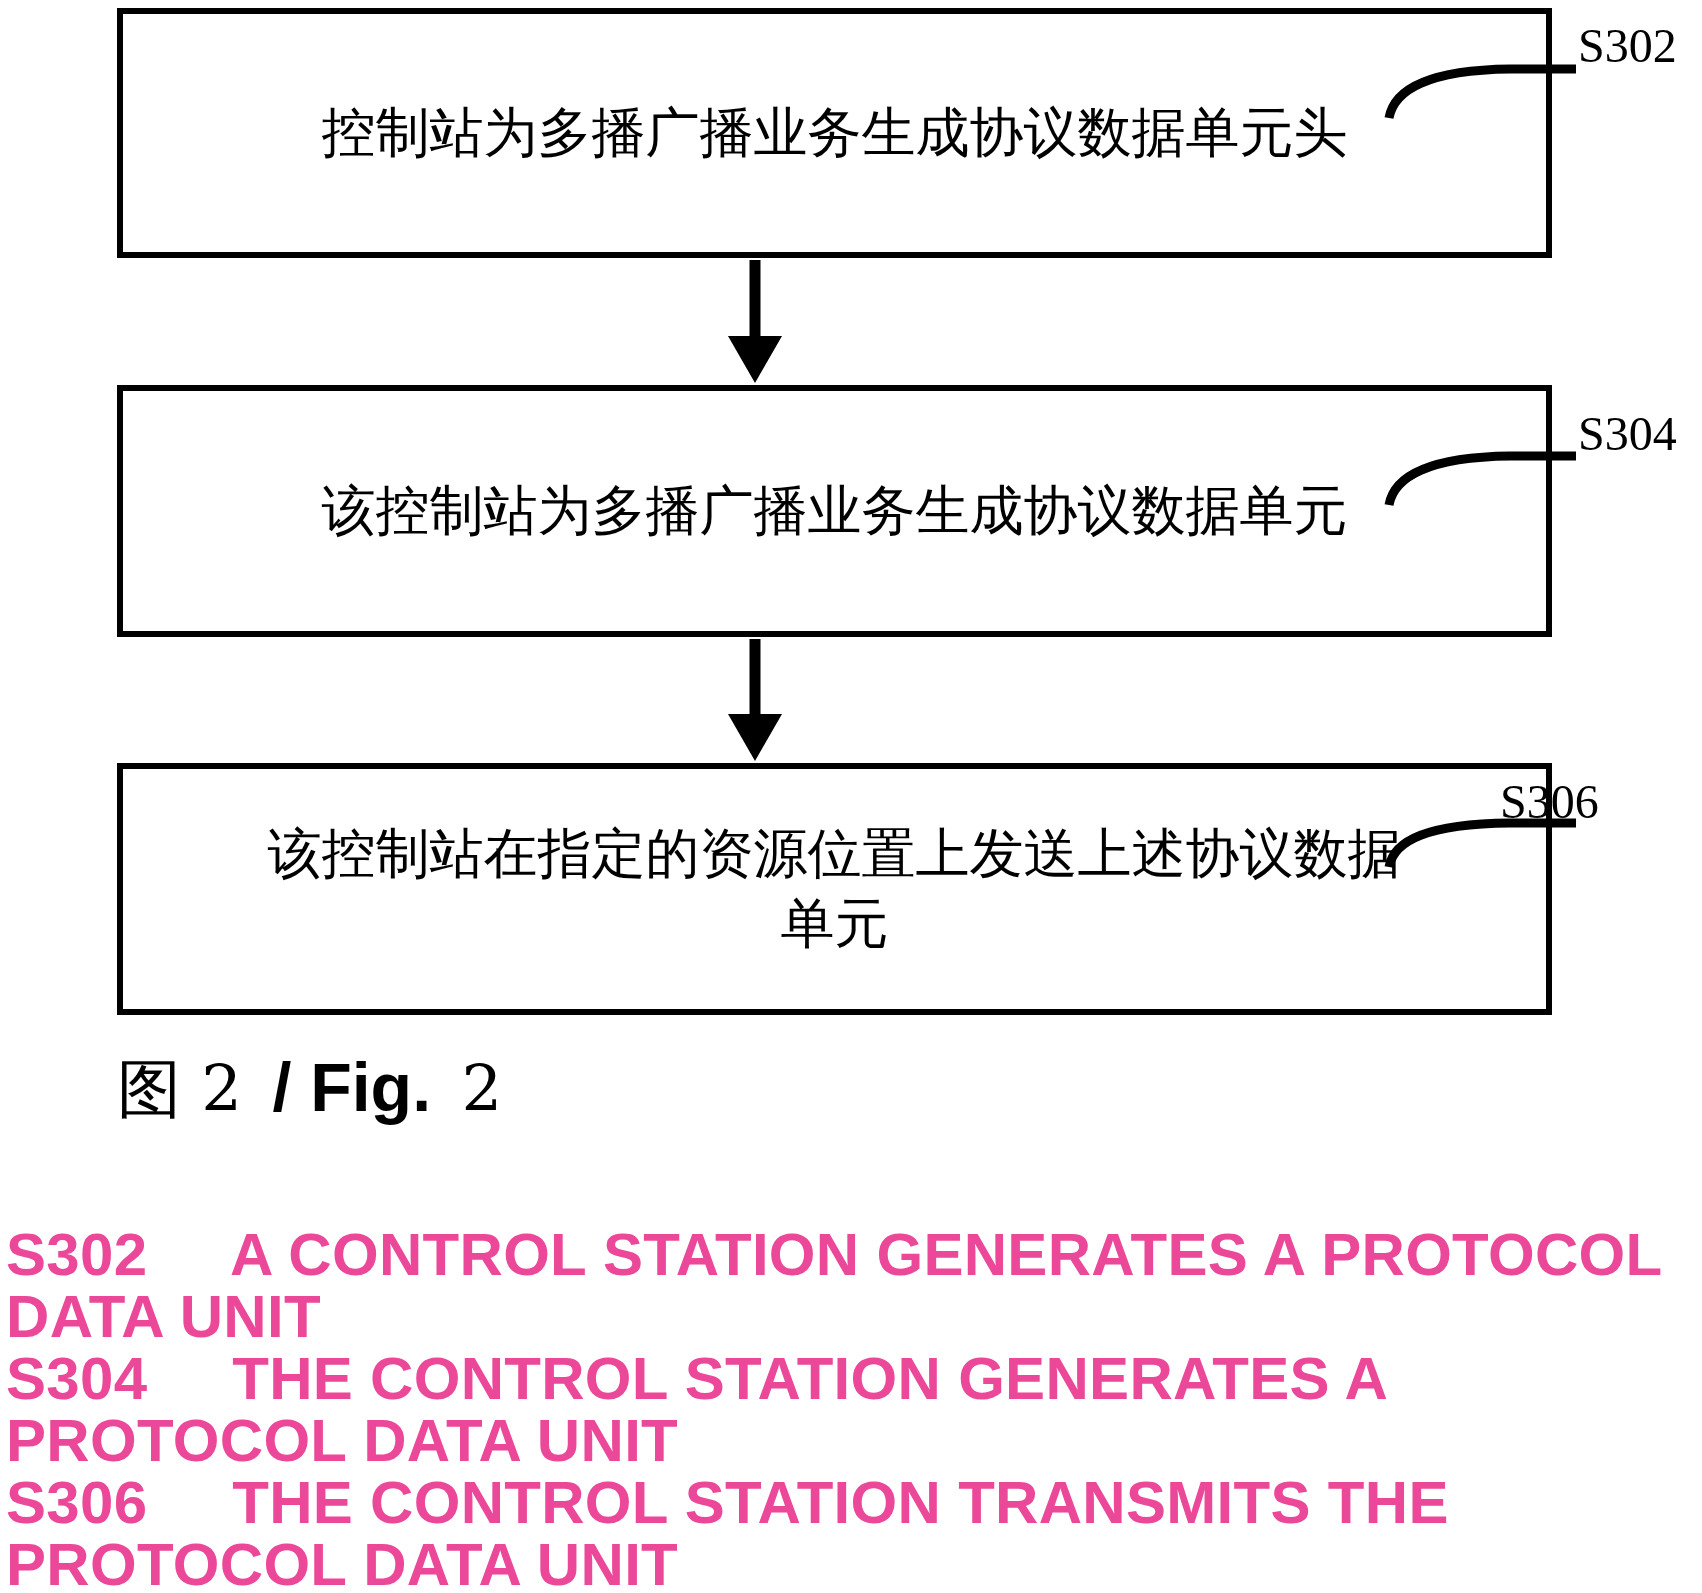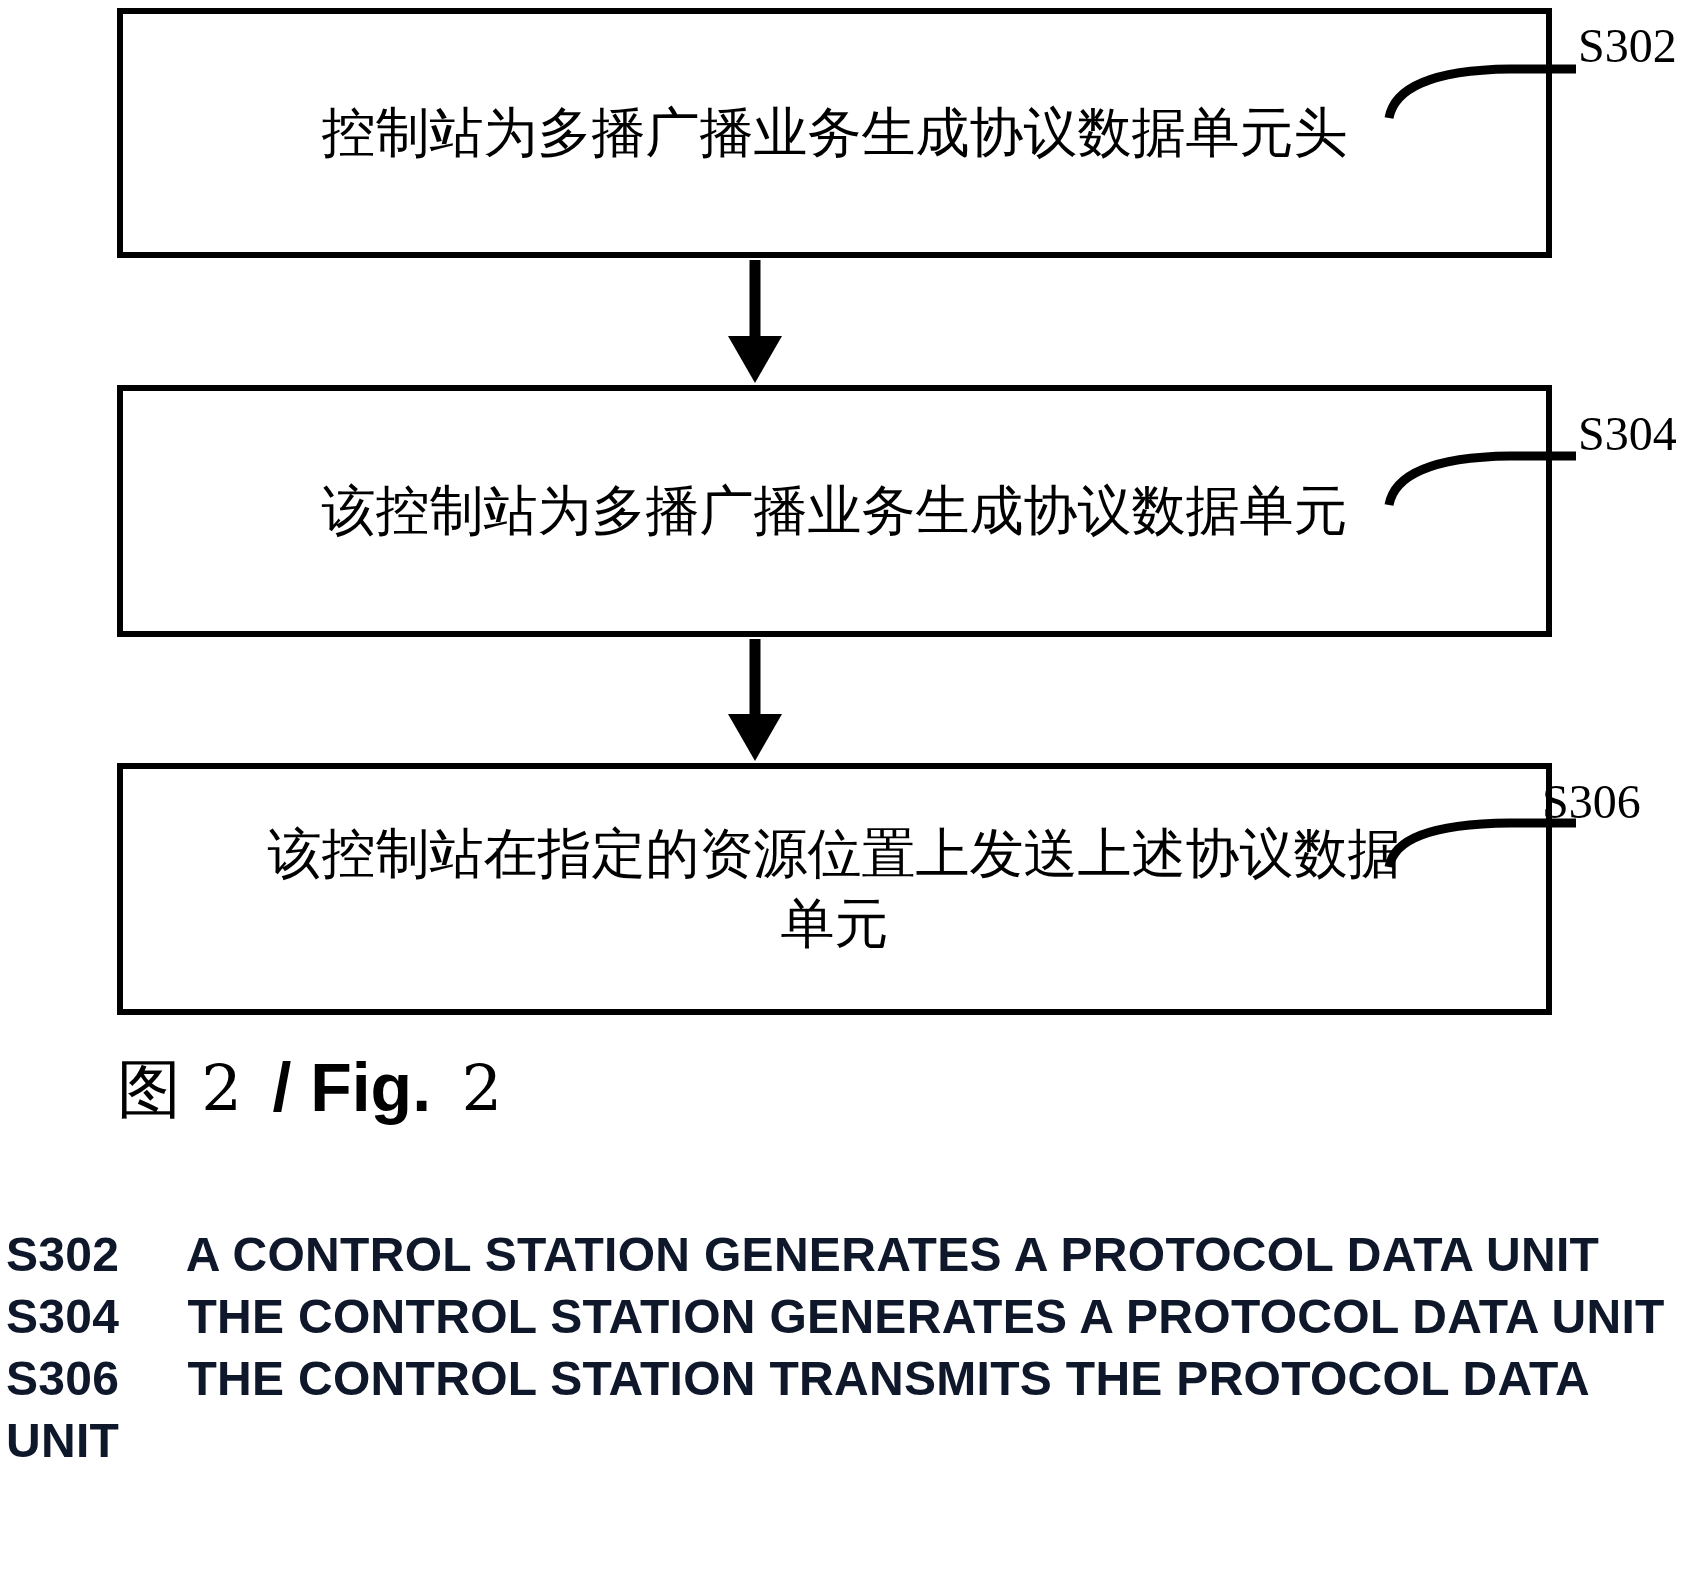--- a/index.html
+++ b/index.html
@@ -43,21 +43,21 @@
   }
   .step-label {
     position: absolute;
     font-family: "Liberation Serif", "DejaVu Serif", serif;
     font-size: 48px;
     line-height: 52px;
     color: #000000;
   }
   .label-s302 { left: 1578px; top: 20px; }
   .label-s304 { left: 1578px; top: 408px; }
-  .label-s306 { left: 1542px; top: 776px; }
+  .label-s306 { left: 1500px; top: 776px; }
   .caption {
     position: absolute;
     left: 117px;
     top: 1042px;
     width: 1271px;
     font-family: "DejaVu Serif", "Liberation Serif", serif;
     font-size: 64px;
     line-height: 90px;
     white-space: nowrap;
   }
@@ -69,24 +69,24 @@
   }
   .legend {
     position: absolute;
     left: 6px;
     top: 1224px;
     width: 1696px;
   }
   .legend-line {
     font-family: "Liberation Sans", "DejaVu Sans", sans-serif;
     font-weight: 700;
-    font-size: 48px;
+    font-size: 60px;
     line-height: 62px;
     letter-spacing: 0.3px;
-    color: #0f172a;
+    color: #ec4899;
     white-space: pre-wrap;
   }
 </style>
 </head>
 <body>
 
 <div class="page">
 
   <div class="box box1">
     <div class="box-text">控制站为多播广播业务生成协议数据单元头</div>

